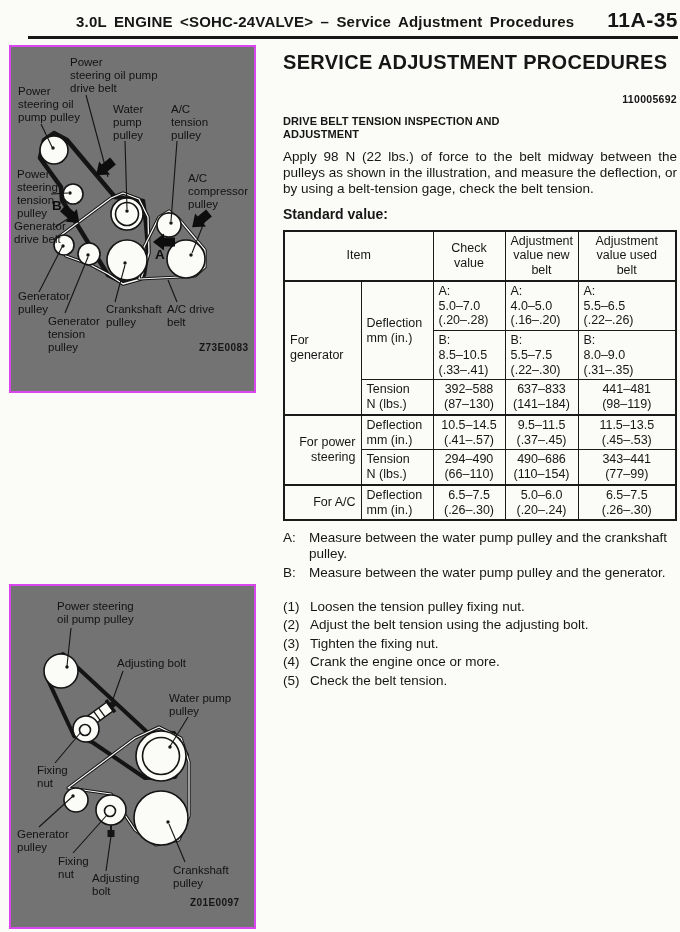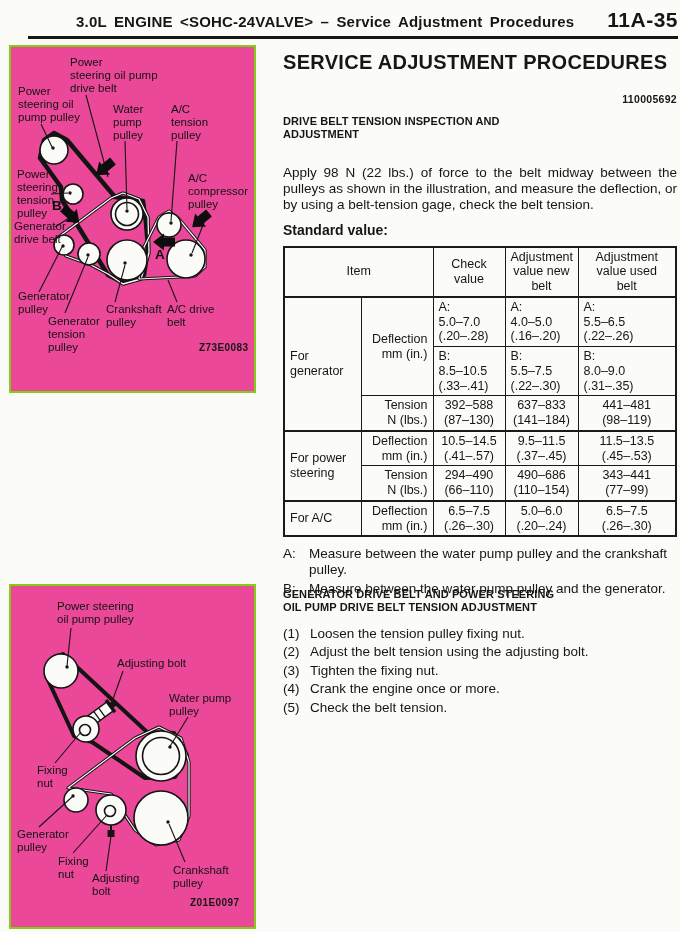--- a/index.html
+++ b/index.html
@@ -5,44 +5,44 @@
 <style>
   html,body{margin:0;padding:0;background:#cfcfcf;}
   .page{position:relative;width:680px;height:932px;background:#fbfbf8;overflow:hidden;
         font-family:"Liberation Sans","DejaVu Sans",sans-serif;color:#161616;}
   
   .page-header{position:absolute;left:28px;top:8px;width:650px;display:flex;align-items:baseline;
                border-bottom:3px solid #161616;padding-bottom:4px;}
   .header-title{font-weight:bold;font-size:15px;margin-left:48px;letter-spacing:.2px;word-spacing:3px;}
   .header-page{font-weight:bold;font-size:21px;margin-left:auto;letter-spacing:.5px;}
   
-  .figure{position:absolute;border:2px solid #84cc16;background:#ec4899;}
+  .figure{position:absolute;border:2px solid #d946ef;background:#737373;}
   #fig1{left:9px;top:45px;width:243px;height:344px;}
   #fig2{left:9px;top:584px;width:243px;height:341px;}
   .figure svg{position:absolute;left:0;top:0;}
   .dlabel{position:absolute;font-size:11.5px;line-height:1.13;white-space:pre-line;color:#121212;}
   .dmarker{position:absolute;font-weight:bold;font-size:13.5px;color:#0d0d0d;}
   .dcode{position:absolute;font-weight:bold;font-size:10px;letter-spacing:.4px;color:#161616;}
   
   .right-top{position:absolute;left:283px;top:51px;width:394px;}
   .right-bottom{position:absolute;left:283px;top:588px;width:394px;}
   .main-title{font-size:20px;font-weight:bold;margin:0;letter-spacing:.3px;white-space:nowrap;}
   .doc-num{text-align:right;font-size:10.5px;font-weight:bold;margin-top:19px;letter-spacing:.3px;}
   .sec-heading{font-size:11px;font-weight:bold;margin:10px 0 0 0;line-height:1.22;white-space:pre-line;letter-spacing:.1px;}
-  .body-text{font-size:13.5px;line-height:1.18;text-align:justify;margin:23px 0 0 0;}
+  .body-text{font-size:13.5px;line-height:1.18;text-align:justify;margin:7px 0 0 0;}
   .std-label{font-size:14px;font-weight:bold;margin-top:9px;}
   
   table.std{border-collapse:collapse;margin-top:8px;width:394px;border:2.5px solid #1a1a1a;
             font-size:12.5px;line-height:1.18;table-layout:fixed;}
   table.std th,table.std td{border:1.2px solid #1a1a1a;padding:2px 5px;vertical-align:middle;white-space:pre-line;}
   table.std th{font-weight:normal;text-align:center;}
   table.std thead th{border-bottom:2.5px solid #1a1a1a;}
-  td.cgroup{text-align:left;}
+  td.cgroup{text-align:right;}
   td.cgen{text-align:left;padding-left:13px;margin-left:40px;}
-  td.cmetric{text-align:right;}
+  td.cmetric{text-align:left;}
   td.cval{text-align:left;padding-left:7px;}
   td.cvalc{text-align:center;}
   tr.thick>td{border-top:2.5px solid #1a1a1a;}
   
   .notes{margin-top:9px;font-size:13.5px;line-height:1.18;}
   .note{display:flex;margin-top:3px;}
   .note-key{width:26px;flex:none;}
   .note-text{flex:1;}
   .steps{margin-top:10px;font-size:13.5px;line-height:1.37;}
   .step{display:flex;}
@@ -321,22 +321,20 @@
         <span class="note-text">Measure between the water pump pulley and the crankshaft pulley.</span>
       </div>
       <div class="note">
         <span class="note-key">B:</span>
         <span class="note-text">Measure between the water pump pulley and the generator.</span>
       </div>
     </div>
   </div>
 
   <div class="right-bottom">
-    <h2 class="sec-heading" style="margin-top:0">GENERATOR DRIVE BELT AND POWER STEERING
-OIL PUMP DRIVE BELT TENSION ADJUSTMENT</h2>
     <div class="steps">
       <div class="step">
         <span class="step-num">(1)</span>
         <span class="step-text">Loosen the tension pulley fixing nut.</span>
       </div>
       <div class="step">
         <span class="step-num">(2)</span>
         <span class="step-text">Adjust the belt tension using the adjusting bolt.</span>
       </div>
       <div class="step">

